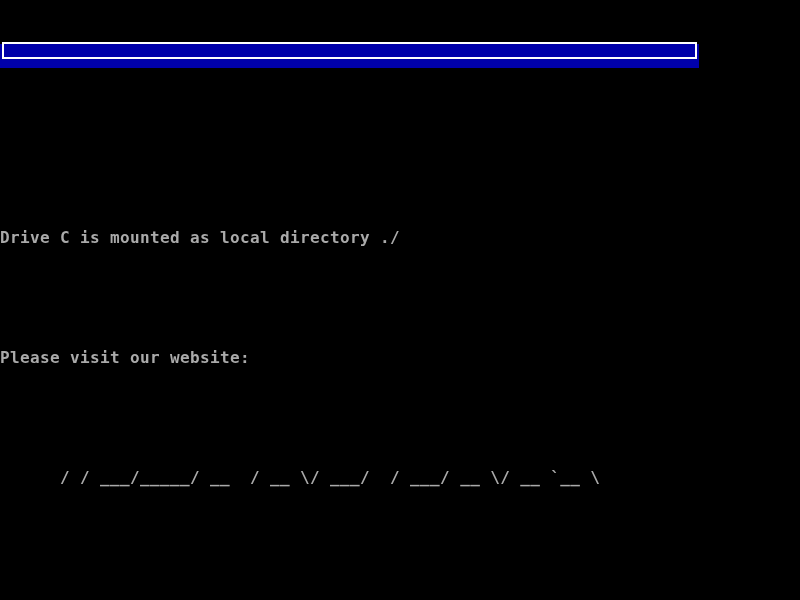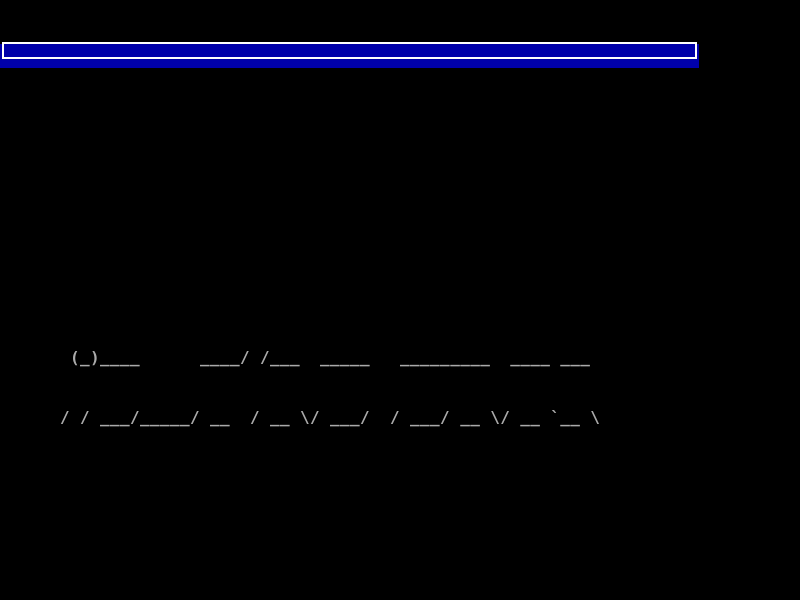--- a/index.html
+++ b/index.html
@@ -60,23 +60,24 @@
 
   <div>
     <div class="bar-fill"></div>
     <div class="bar-frame"></div>
   </div>
 
   <div class="text">
     <div class="line"></div>
     <div class="line"></div>
     <div class="line"></div>
+    <div class="line">Drive C is mounted as local directory ./</div>
     <div class="line"></div>
+    <div class="line">Please visit our website:</div>
     <div class="line"></div>
-    <div class="line">       (_)____      ____/ /___  _____   _________  ____ ___</div>
     <div class="line">      / / ___/_____/ __  / __ \/ ___/  / ___/ __ \/ __ `__ \</div>
     
     
     
     
     
     
     
     
     

